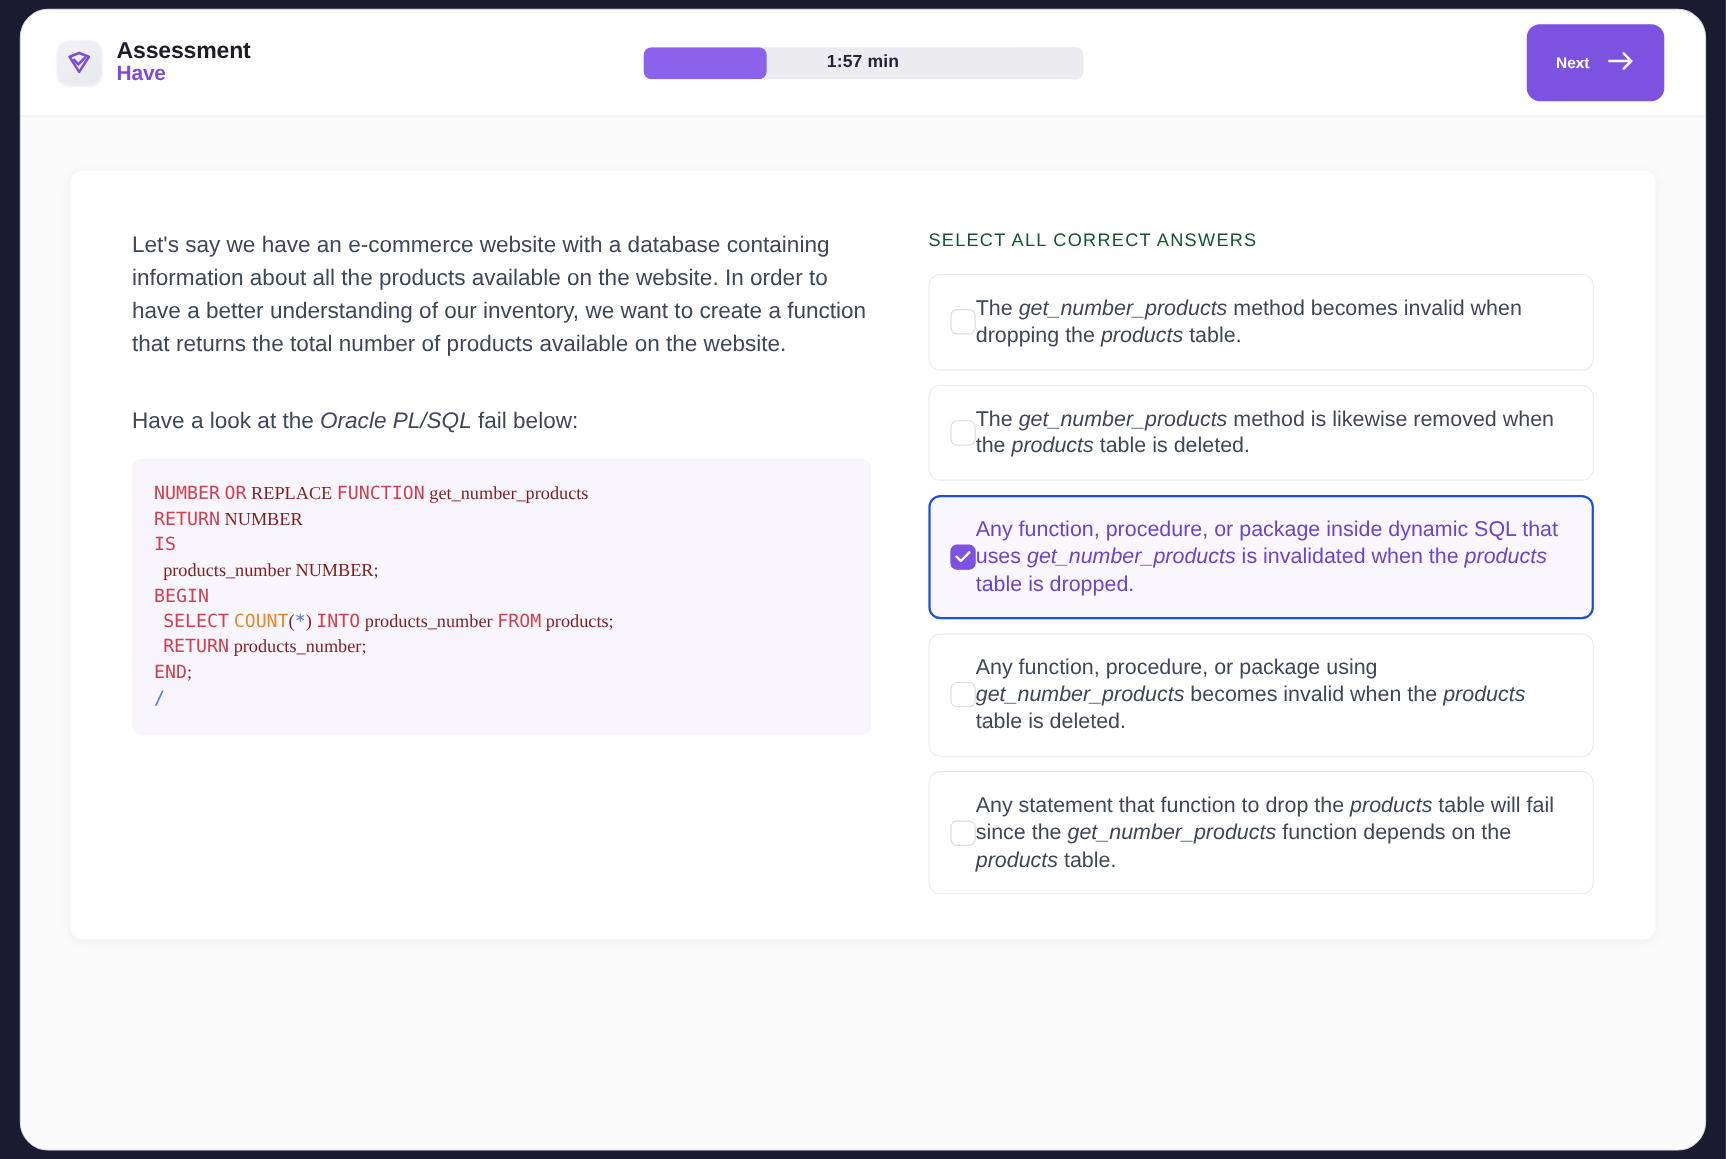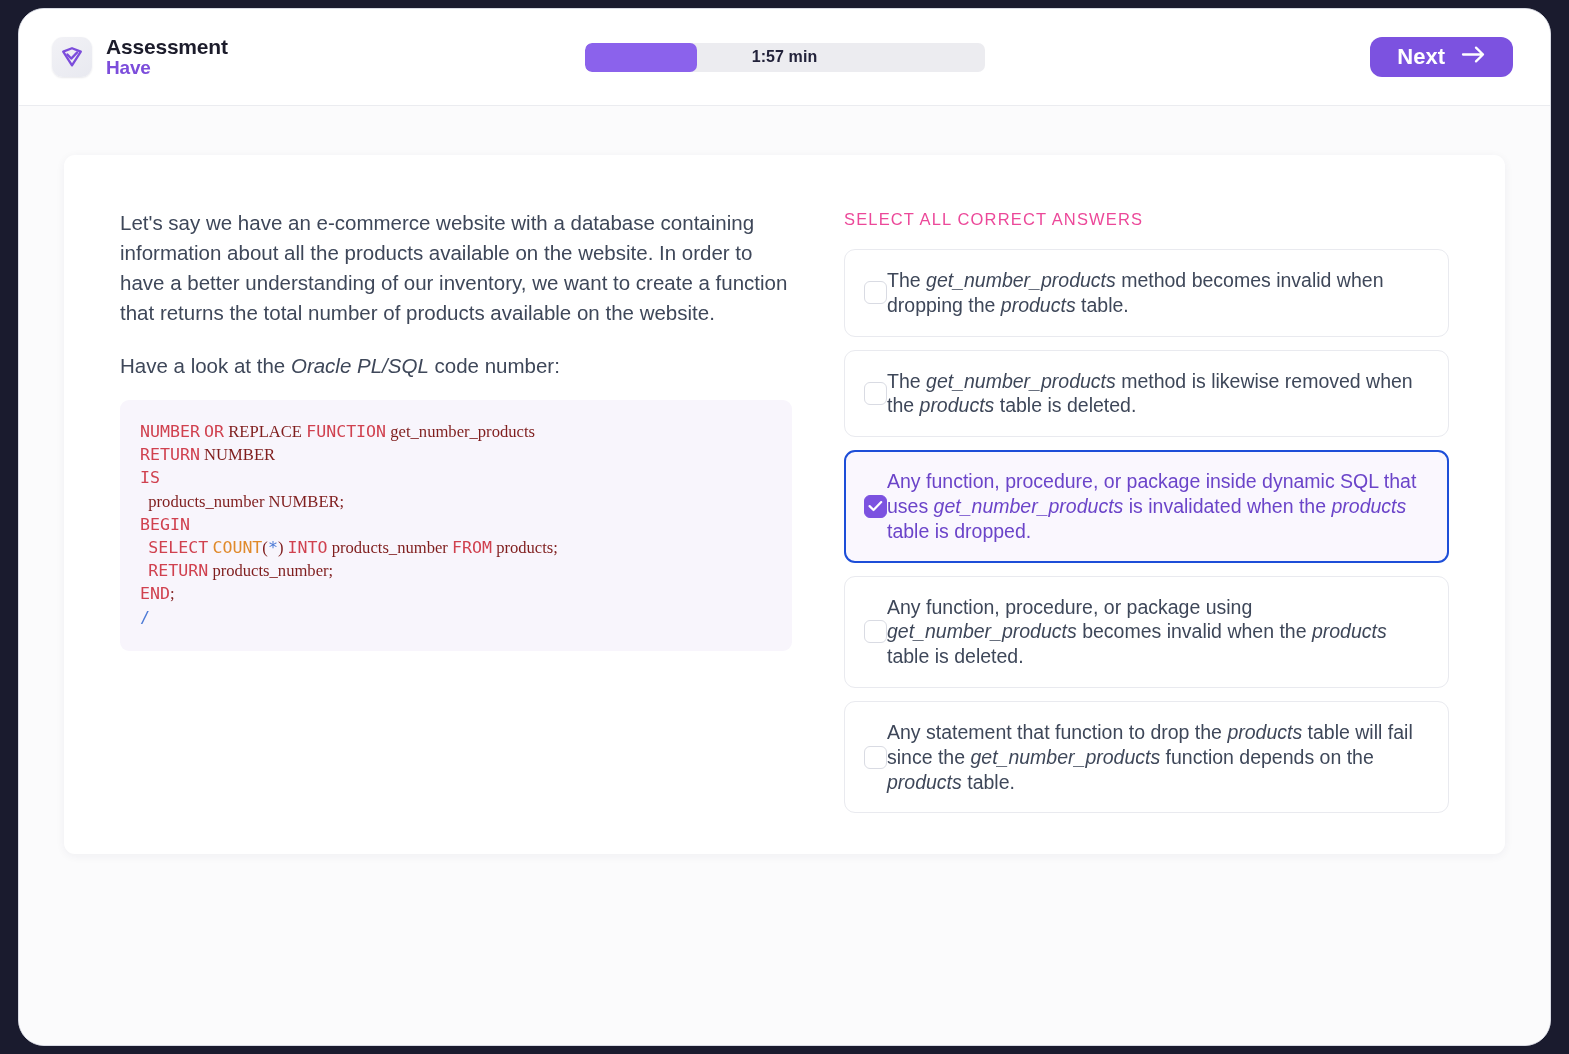--- a/index.html
+++ b/index.html
@@ -109,28 +109,28 @@
     color: #22223a;
     letter-spacing: .1px;
   }
 
   
   #next-button {
     position: absolute;
     right: 37px;
     top: 50%;
     transform: translateY(-50%);
-    height: 40px;
+    height: 70px;
     padding: 14px 27px;
     background: #7c52e0;
     border: none;
     border-radius: 12px;
     color: #ffffff;
     font-family: "Liberation Sans", sans-serif;
-    font-size: 22px;
+    font-size: 14px;
     font-weight: bold;
     display: flex;
     align-items: center;
     gap: 16px;
     cursor: pointer;
   }
 
   
   #page-body {
     flex: 1;
@@ -153,21 +153,21 @@
   #question-column {
     width: 672px;
     flex: 0 0 672px;
     padding-top: 6px;
   }
 
   .q-para {
     font-size: 20.5px;
     line-height: 30px;
     color: #3e4759;
-    margin-bottom: 23px;
+    margin-bottom: 40px;
   }
   .q-para:last-of-type { margin-bottom: 19px; }
   .q-para em { font-style: italic; }
 
   #code-block {
     background: #f8f5fc;
     border-radius: 9px;
     padding: 20px 20px 22px 20px;
     font-family: "DejaVu Sans Mono", monospace;
     font-size: 16.6px;
@@ -183,21 +183,21 @@
 
   
   #answers-column {
     flex: 1;
     padding-top: 8px;
   }
 
   #answers-heading {
     font-size: 16.5px;
     letter-spacing: 1.15px;
-    color: #ec4899;
+    color: #14532d;
     margin-bottom: 20px;
   }
 
   .answer-option {
     display: flex;
     align-items: center;
     border: 1px solid #e9eaef;
     border-radius: 11px;
     background: #ffffff;
     padding: 18px 22px 18px 19px;
@@ -268,21 +268,21 @@
       </span>
     </button>
   </div>
 
   <div id="page-body">
     <div id="content-card">
 
       <div id="question-column">
         <p class="q-para">Let's say we have an e-commerce website with a database containing information about all the products available on the website. In order to have a better understanding of our inventory, we want to create a function that returns the total number of products available on the website.</p>
         <p class="q-para">
-          <span>Have a look at the </span><em>Oracle PL/SQL</em><span> code number:</span>
+          <span>Have a look at the </span><em>Oracle PL/SQL</em><span> fail below:</span>
         </p>
         <pre id="code-block"><span class="kw">NUMBER</span><span class="pln"> </span><span class="kw">OR</span><span class="pln"> </span><span class="pln">REPLACE</span><span class="pln"> </span><span class="kw">FUNCTION</span><span class="pln"> </span><span class="pln">get_number_products</span>
 <span class="kw">RETURN</span><span class="pln"> </span><span class="pln">NUMBER</span>
 <span class="kw">IS</span>
 <span class="pln">  </span><span class="pln">products_number</span><span class="pln"> </span><span class="pln">NUMBER</span><span class="pln">;</span>
 <span class="kw">BEGIN</span>
 <span class="pln">  </span><span class="kw">SELECT</span><span class="pln"> </span><span class="fnc">COUNT</span><span class="pln">(</span><span class="op">*</span><span class="pln">)</span><span class="pln"> </span><span class="kw">INTO</span><span class="pln"> </span><span class="pln">products_number</span><span class="pln"> </span><span class="kw">FROM</span><span class="pln"> </span><span class="pln">products</span><span class="pln">;</span>
 <span class="pln">  </span><span class="kw">RETURN</span><span class="pln"> </span><span class="pln">products_number</span><span class="pln">;</span>
 <span class="kw">END</span><span class="pln">;</span>
 <span class="op">/</span></pre>

